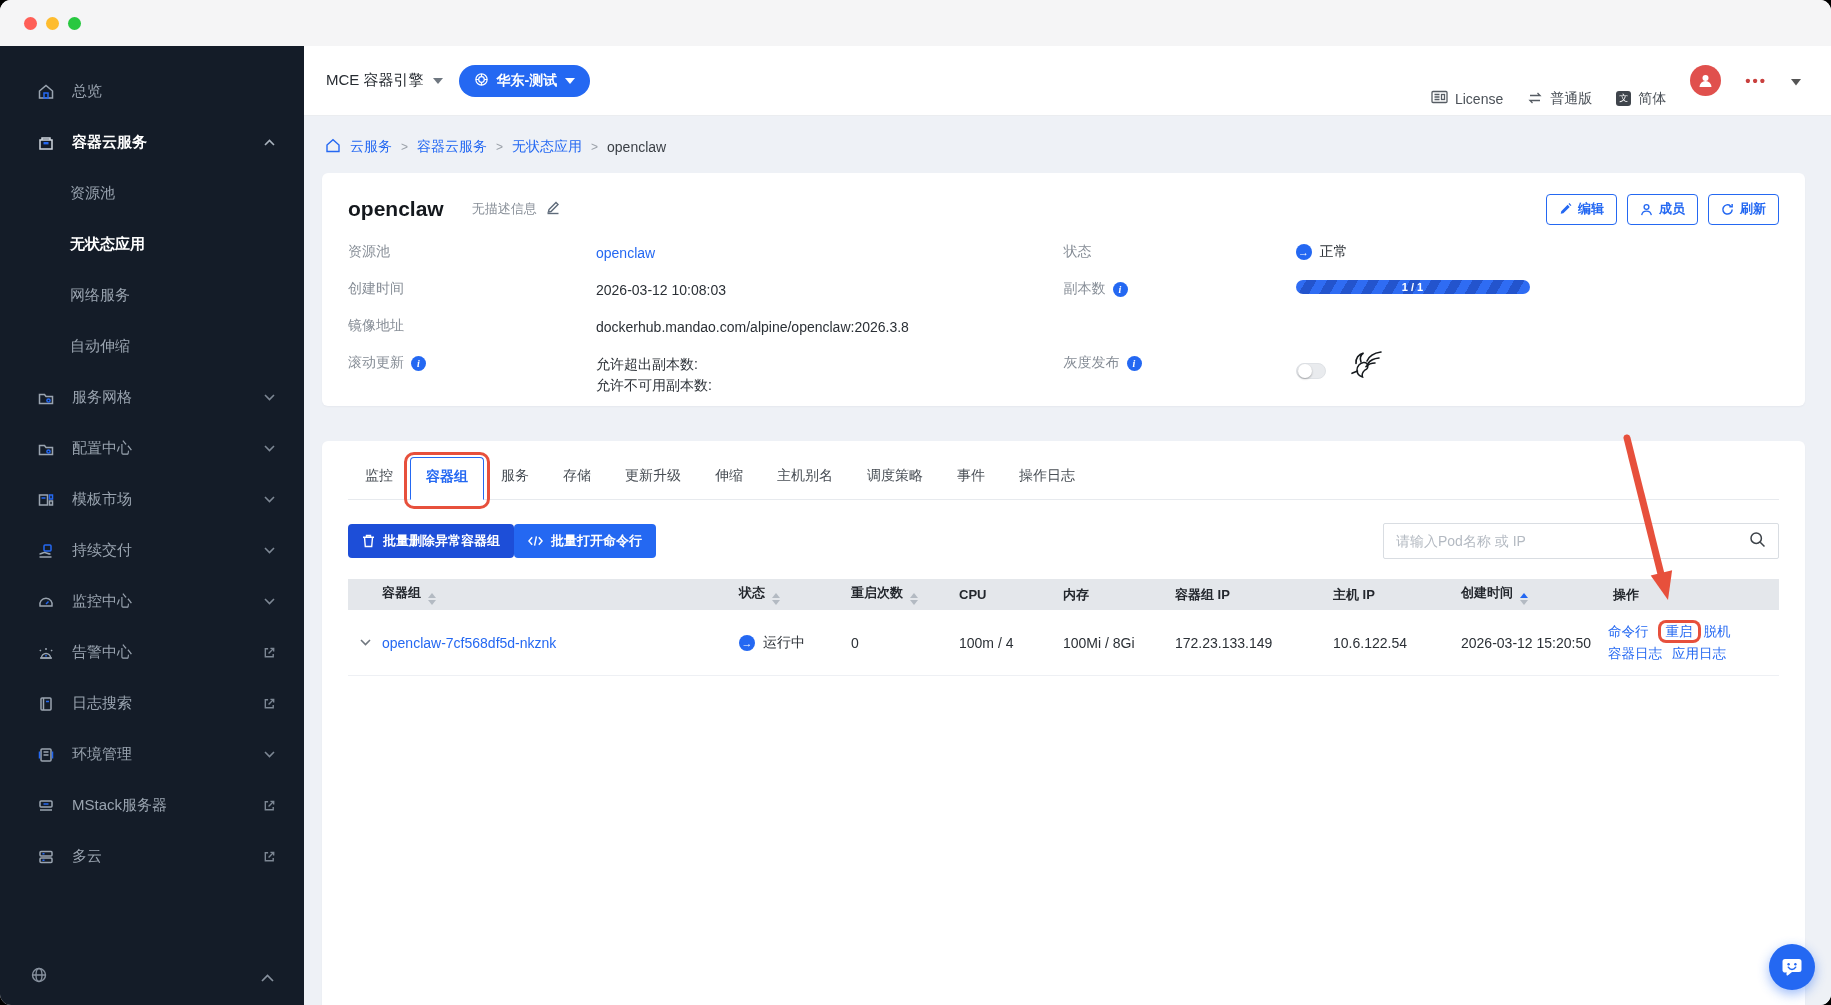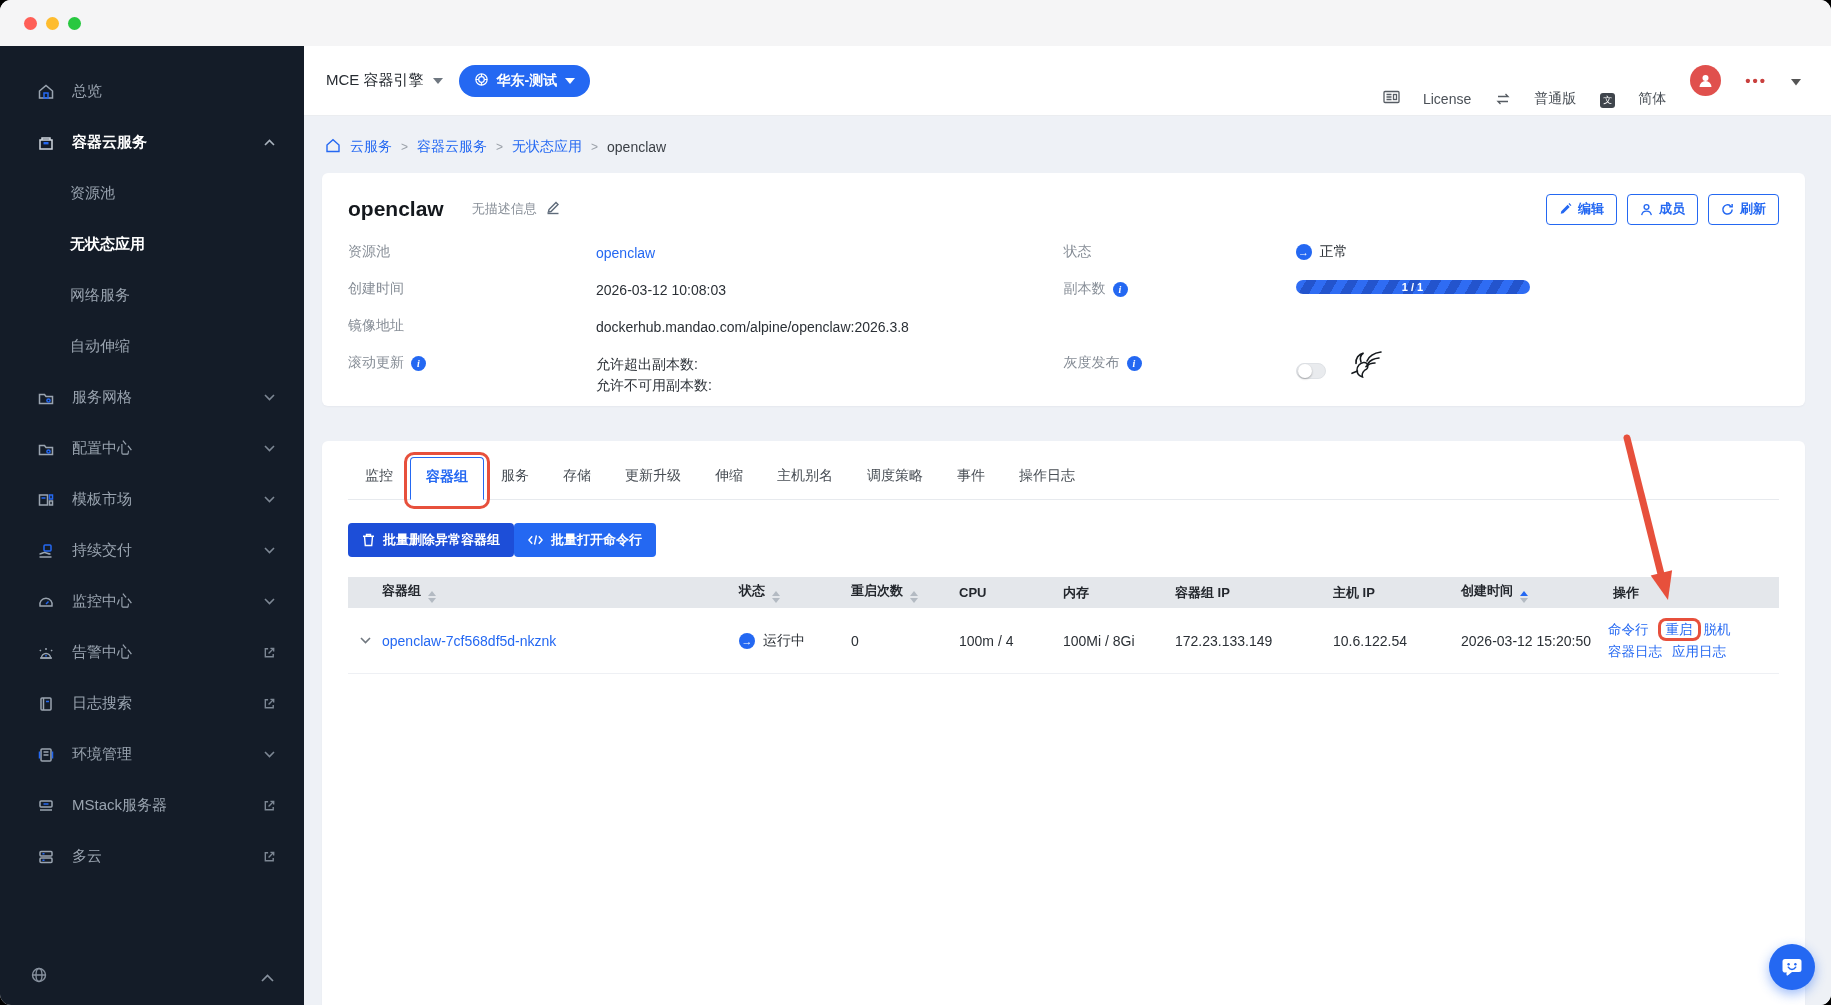--- a/index.html
+++ b/index.html
@@ -28,21 +28,21 @@
 
   
   .main { flex:1; background:#eef1f6; display:flex; flex-direction:column; min-width:0; }
   .nav { height:70px; background:#fff; border-bottom:1px solid #ebedf0; display:flex; align-items:center; padding:0 30px 0 22px; }
   .nav-left { display:flex; align-items:center; gap:16px; flex:1; }
   .product { font-size:15px; color:#262b31; display:flex; align-items:center; gap:9px; cursor:pointer; }
   .cdown { width:0; height:0; border-left:5px solid transparent; border-right:5px solid transparent; border-top:6px solid #6f7780; }
   .cdown.w { border-top-color:#fff; }
   .region-pill { height:32px; background:#2468f2; color:#fff; border-radius:17px; display:flex; align-items:center; gap:8px; padding:0 15px; font-size:14px; font-weight:bold; cursor:pointer; }
   .nav-right { display:flex; align-items:center; gap:24px; color:#4b5158; font-size:14px; }
-  .nav-chip { display:flex; align-items:flex-end; gap:23px; cursor:pointer;margin-top:36px; }
+  .nav-chip { display:flex; align-items:center; gap:7px; cursor:pointer;margin-top:36px; }
   .avatar { width:31px; height:31px; border-radius:50%; background:#e0504d; display:flex; align-items:center; justify-content:center; }
   .dots { color:#c9403e; font-size:15px; font-weight:bold; letter-spacing:2px; cursor:pointer; }
   .lang-sq { width:15px; height:15px; background:#3f454c; border-radius:3px; color:#fff; font-size:9px; display:flex; align-items:center; justify-content:center; }
 
   .crumbbar { height:57px; display:flex; align-items:center; gap:9px; padding:4px 30px 0 21px; font-size:14px; }
   .crumb-link { color:#2468f2; cursor:pointer; }
   .crumb-sep { color:#9aa0a8; font-size:12px; }
   .crumb-cur { color:#3a3f45; }
 
   .panel { background:#fff; border-radius:6px; box-shadow:0 1px 2px rgba(20,30,60,.04); }
@@ -509,20 +509,27 @@
                 <path d="M1 3.2h11M4.5 3V1.5h4V3M2.5 3.2l.8 9.3h6.4l.8-9.3"></path>
               </svg>
             <span>批量删除异常容器组</span>
           </button>
           <button class="btn-primary">
             <svg width="15" height="12" viewBox="0 0 16 12" fill="none" stroke="#fff" stroke-width="1.5">
                 <path d="M4.5 2 1 6l3.5 4M11.5 2 15 6l-3.5 4M9 1 7 11"></path>
               </svg>
             <span>批量打开命令行</span>
           </button>
+          <div class="search">
+            <input type="text" placeholder="请输入Pod名称 或 IP" style="">
+            <span><svg width="17" height="17" viewBox="0 0 17 17" fill="none" stroke="#3c4248" stroke-width="1.5">
+                  <circle cx="7.2" cy="7.2" r="5.2"></circle>
+                  <path d="M11.2 11.2 15.5 15.5"></path>
+                </svg></span>
+          </div>
         </div>
 
         <div class="tbl">
           <div class="tr thead">
             <div class="cell first"></div>
             <div class="cell first"><span>容器组</span><span class="sort">
                   <i class="up"></i>
                   <i class="dn"></i>
                 </span></div>
             <div class="cell"><span>状态</span><span class="sort">

